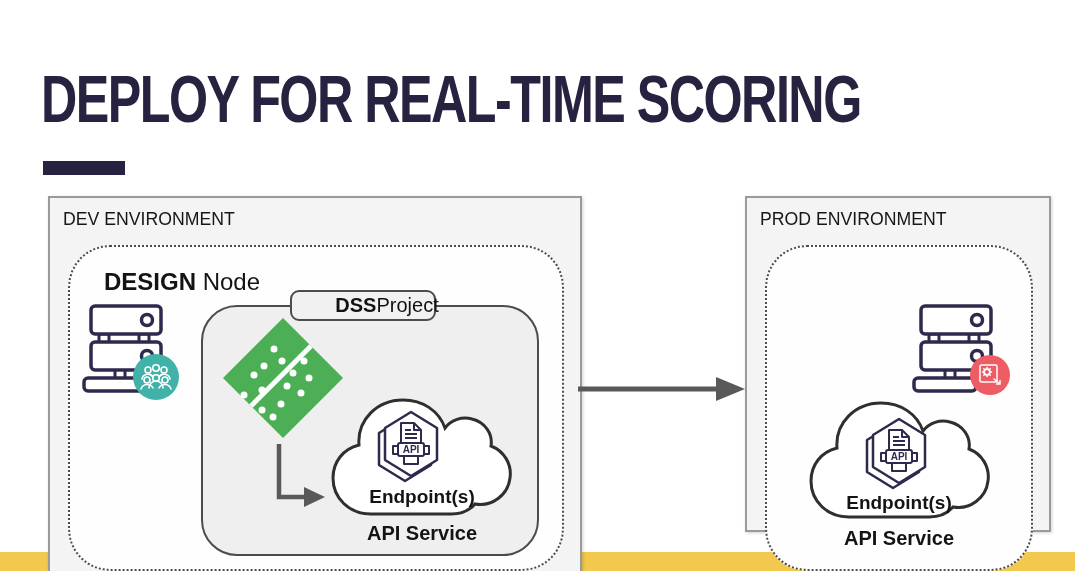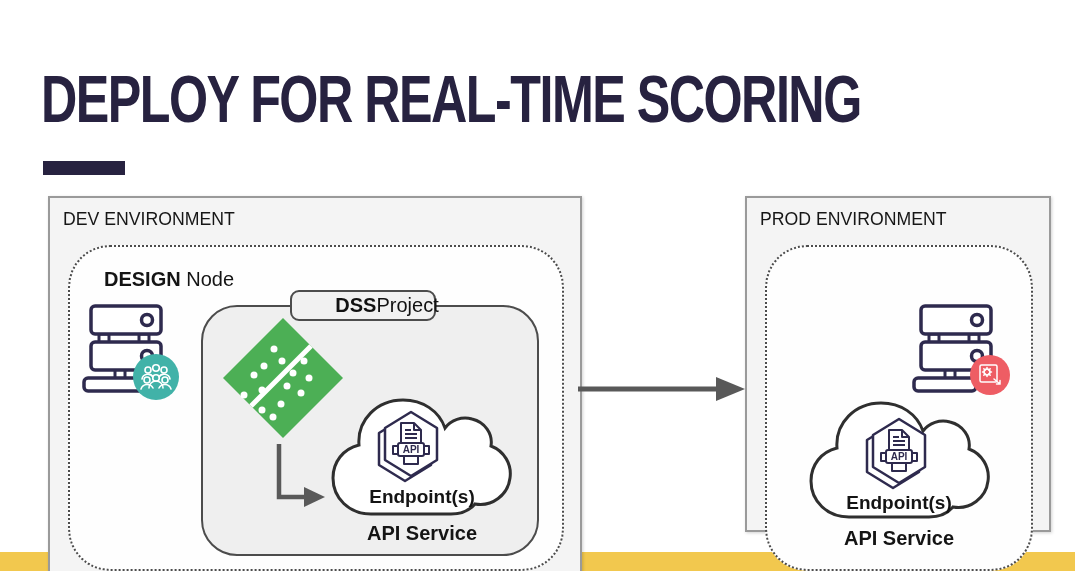--- a/index.html
+++ b/index.html
@@ -23,21 +23,21 @@
   .env-label{
     position:absolute;left:13px;top:10px;font-size:19px;font-weight:400;color:#161616;
     transform:scaleX(0.93);transform-origin:0 0;white-space:nowrap;letter-spacing:0;
   }
   .dotted{
     position:absolute;left:18px;top:47px;height:326px;background:#fefefe;
     border:2px dotted #4c4c4c;border-radius:42px;box-sizing:border-box;
   }
   .dev .dotted{width:496px;}
   .prod .dotted{width:268px;}
-  .node-label{position:absolute;font-size:20px;color:#141414;white-space:nowrap;}
+  .node-label{position:absolute;font-size:24px;color:#141414;white-space:nowrap;}
   .node-label b{font-weight:700;}
   .dev .node-label{left:54px;top:70px;}
   .prod .node-label{left:18px;top:69px;width:268px;text-align:center;}
   .dss-box{
     position:absolute;left:151px;top:107px;width:338px;height:251px;background:#efefef;
     border:2px solid #4c4c4c;border-radius:36px;box-sizing:border-box;
   }
   .dss-tab{
     position:absolute;left:240px;top:92px;width:146px;height:31px;background:#f1f1f1;
     border:2px solid #4c4c4c;border-radius:9px;box-sizing:border-box;

